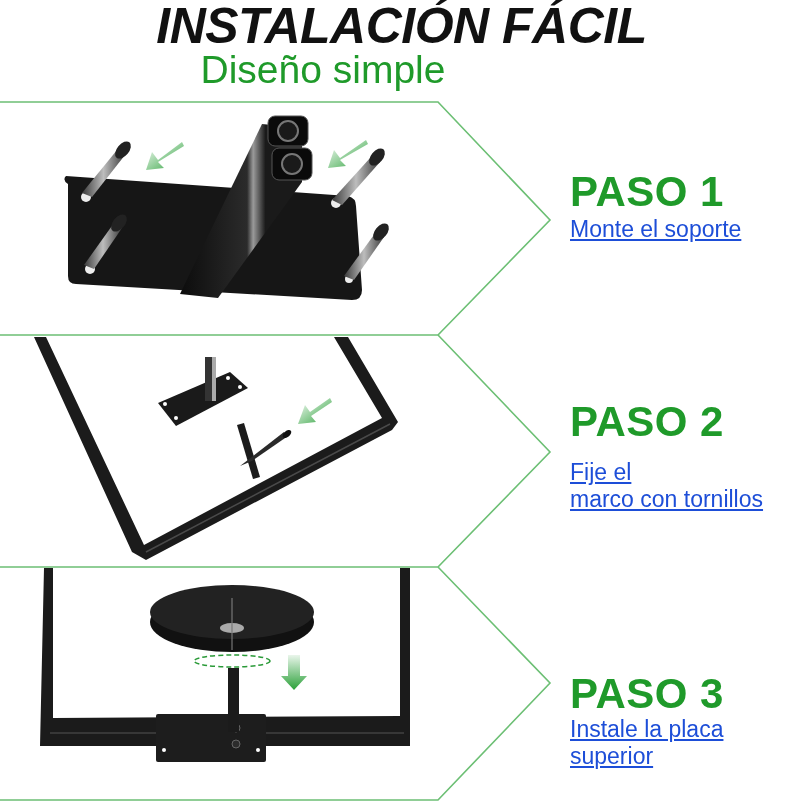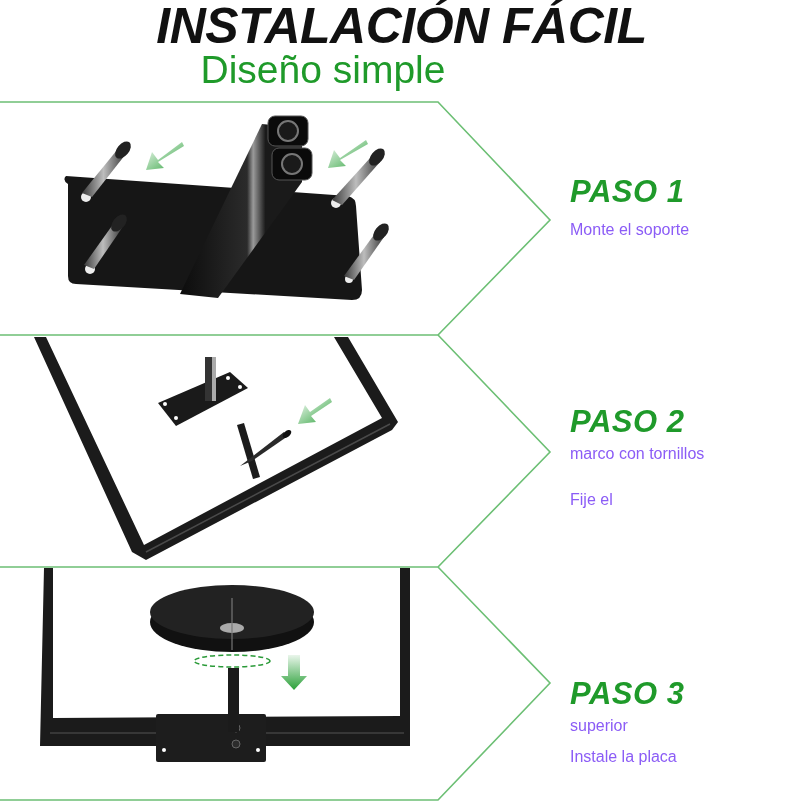--- a/index.html
+++ b/index.html
@@ -1,22 +1,22 @@
 <!DOCTYPE html>
 <html><head>
 <meta charset="utf-8">
 <style>
   html, body { margin: 0; padding: 0; background: #ffffff; }
   body { width: 803px; height: 803px; position: relative; overflow: hidden; font-family: "Liberation Sans", "DejaVu Sans", sans-serif; }
   .title { position: absolute; left: 0; width: 803px; top: -4px; text-align: center; font-weight: 700; font-style: italic; font-size: 50px; letter-spacing: -0.5px; color: #111111; line-height: 60px; }
   .subtitle { position: absolute; left: 0; width: 646px; top: 46px; text-align: center; font-size: 39px; color: #1f9a2a; line-height: 48px; }
   .frame { position: absolute; left: 0; top: 0; }
   .step { position: absolute; left: 570px; }
-  .step-title { font-weight: 700; font-style: italic; font-size: 31px; color: #1f9a2a; line-height: 36px; letter-spacing: 0.5px; }
-  .step-desc { font-size: 16px; color: #8b5cf6; line-height: 27px; }
+  .step-title { font-weight: 700; font-size: 42px; color: #1f9a2a; line-height: 36px; letter-spacing: 0.5px; }
+  .step-desc { font-size: 23px; color: #1d4ed8; line-height: 27px; text-decoration: underline; }
   .illus { position: absolute; left: 0; }
 </style>
 </head>
 <body>
 
 <div class="title">INSTALACIÓN FÁCIL</div>
 <div class="subtitle">Diseño simple</div>
 
 <svg class="frame" width="803" height="803" viewBox="0 0 803 803">
   <g fill="none" stroke="#6cbf74" stroke-width="1.6">
@@ -131,21 +131,21 @@
   <path d="M288,655 L300,655 L300,676 L307,676 L294,690 L281,676 L288,676 Z" fill="url(#ga3)"></path>
 </svg>
 
 <div class="step" style="top:174px">
   <div class="step-title">PASO 1</div>
   <div class="step-desc" style="margin-top:6px">Monte el soporte</div>
 </div>
 
 <div class="step" style="top:404px">
   <div class="step-title">PASO 2</div>
+  <div class="step-desc" style="margin-top:19px">Fije el</div>
   <div class="step-desc">marco con tornillos</div>
-  <div class="step-desc" style="margin-top:19px">Fije el</div>
 </div>
 
 <div class="step" style="top:676px">
   <div class="step-title">PASO 3</div>
+  <div class="step-desc" style="margin-top:4px">Instale la placa</div>
   <div class="step-desc">superior</div>
-  <div class="step-desc" style="margin-top:4px">Instale la placa</div>
 </div>
 
 </body></html>

